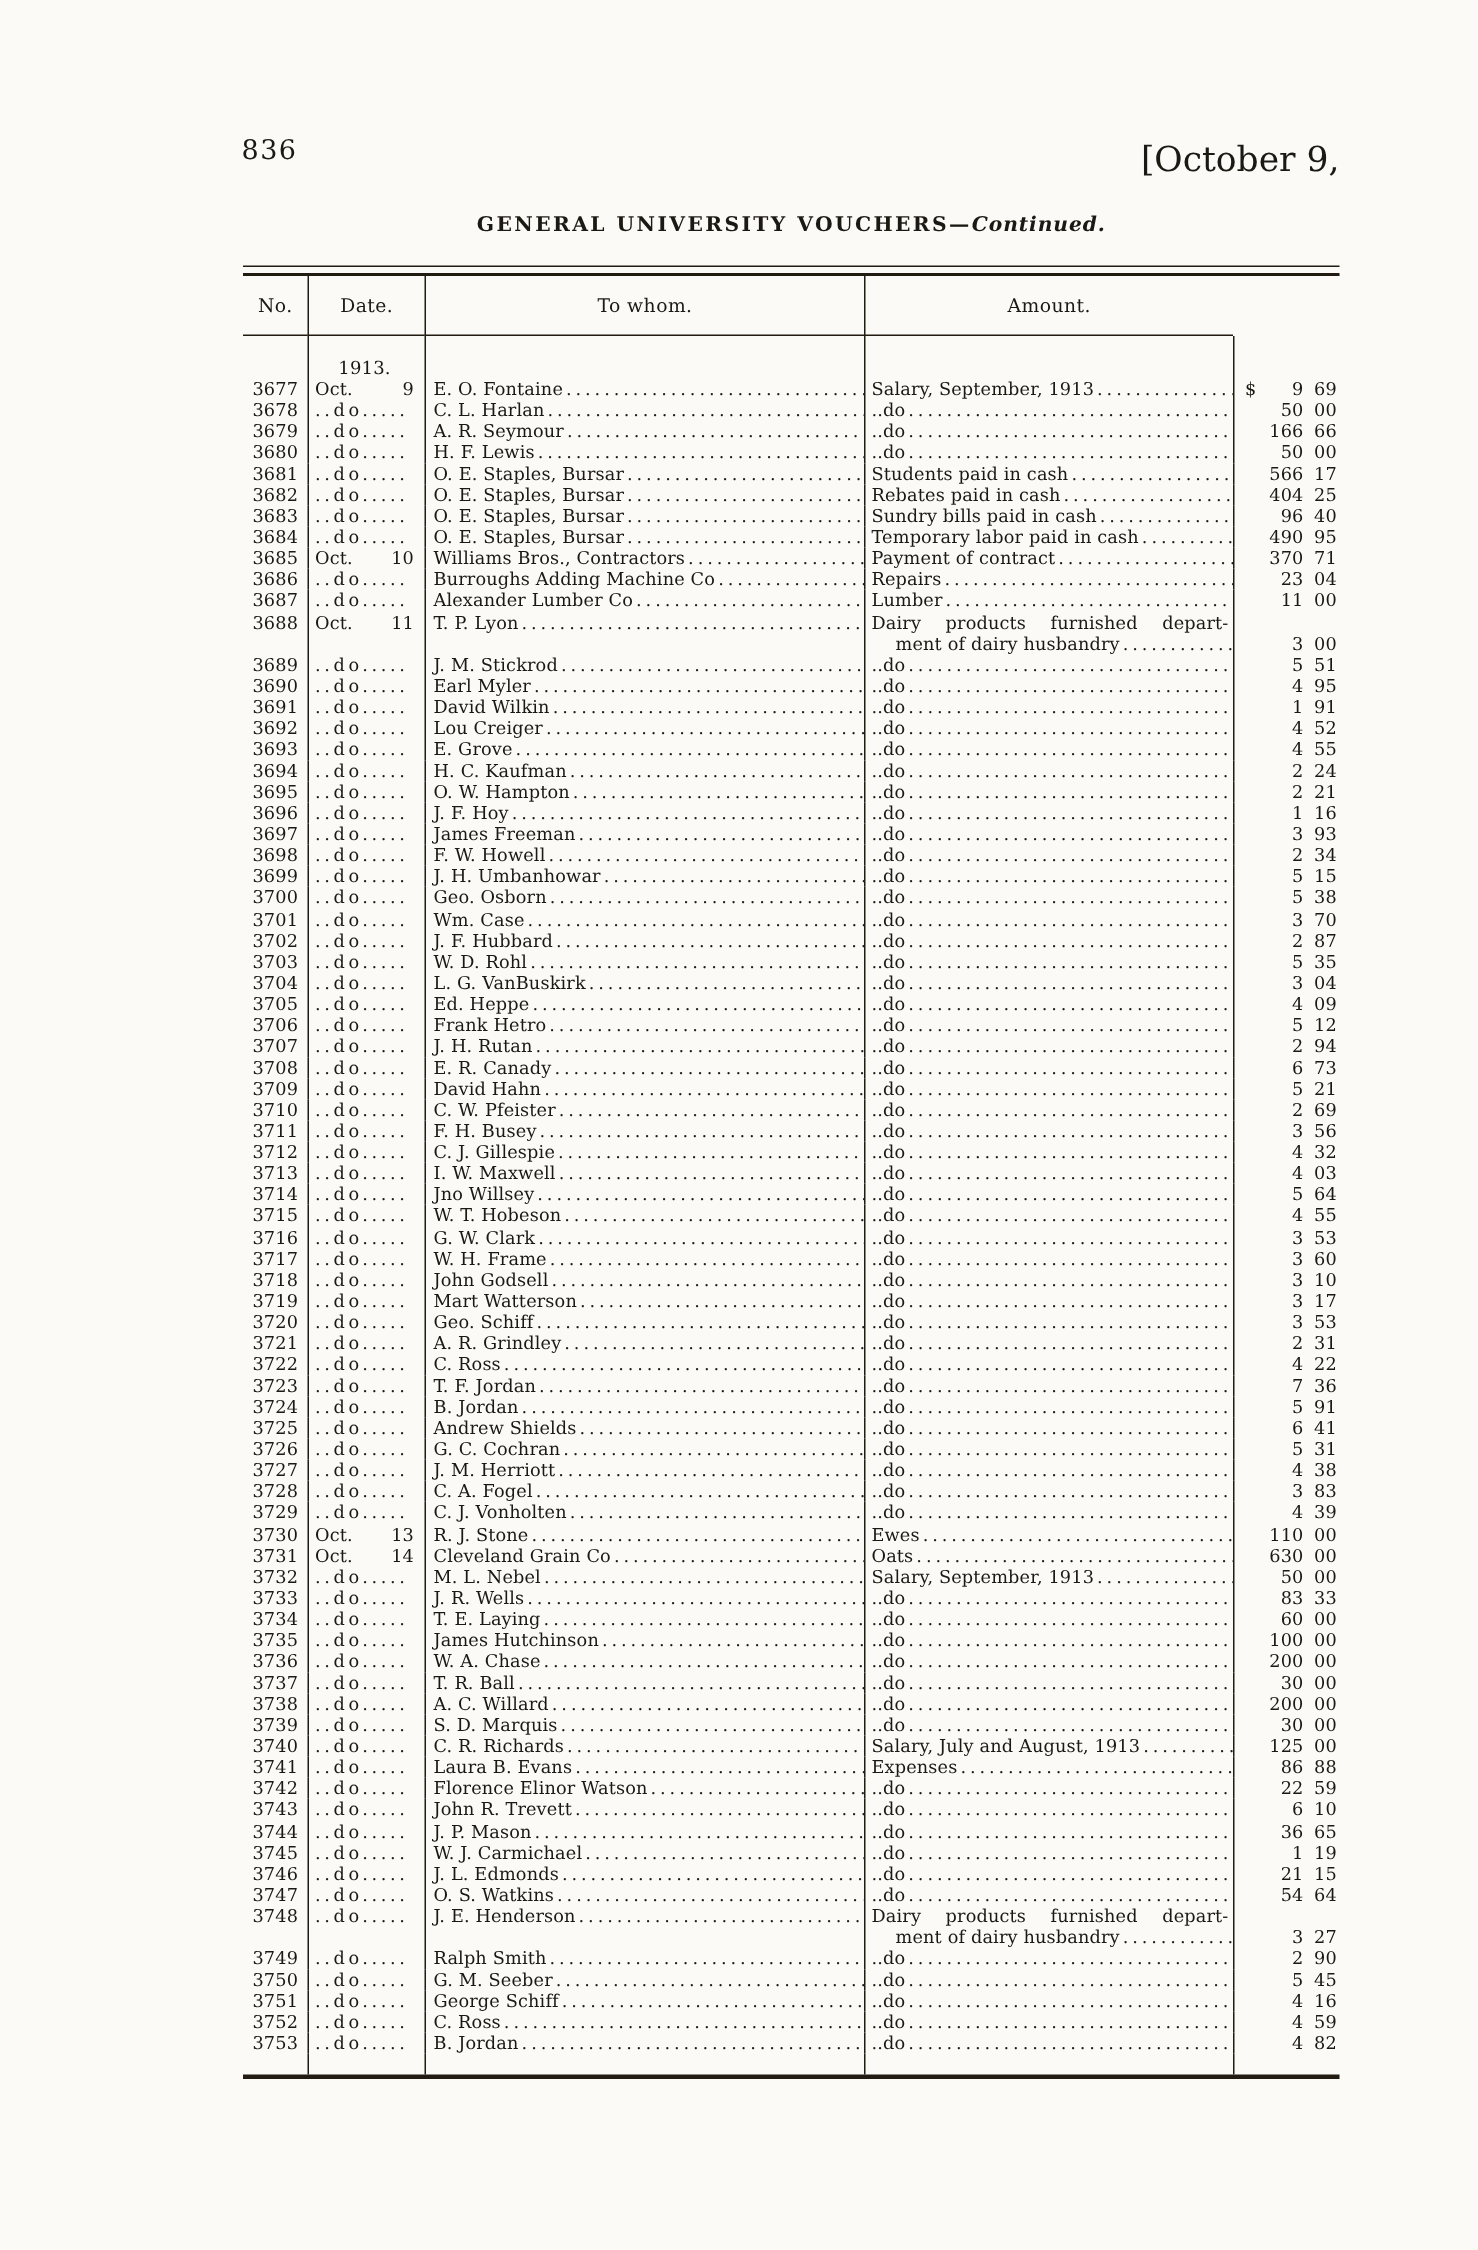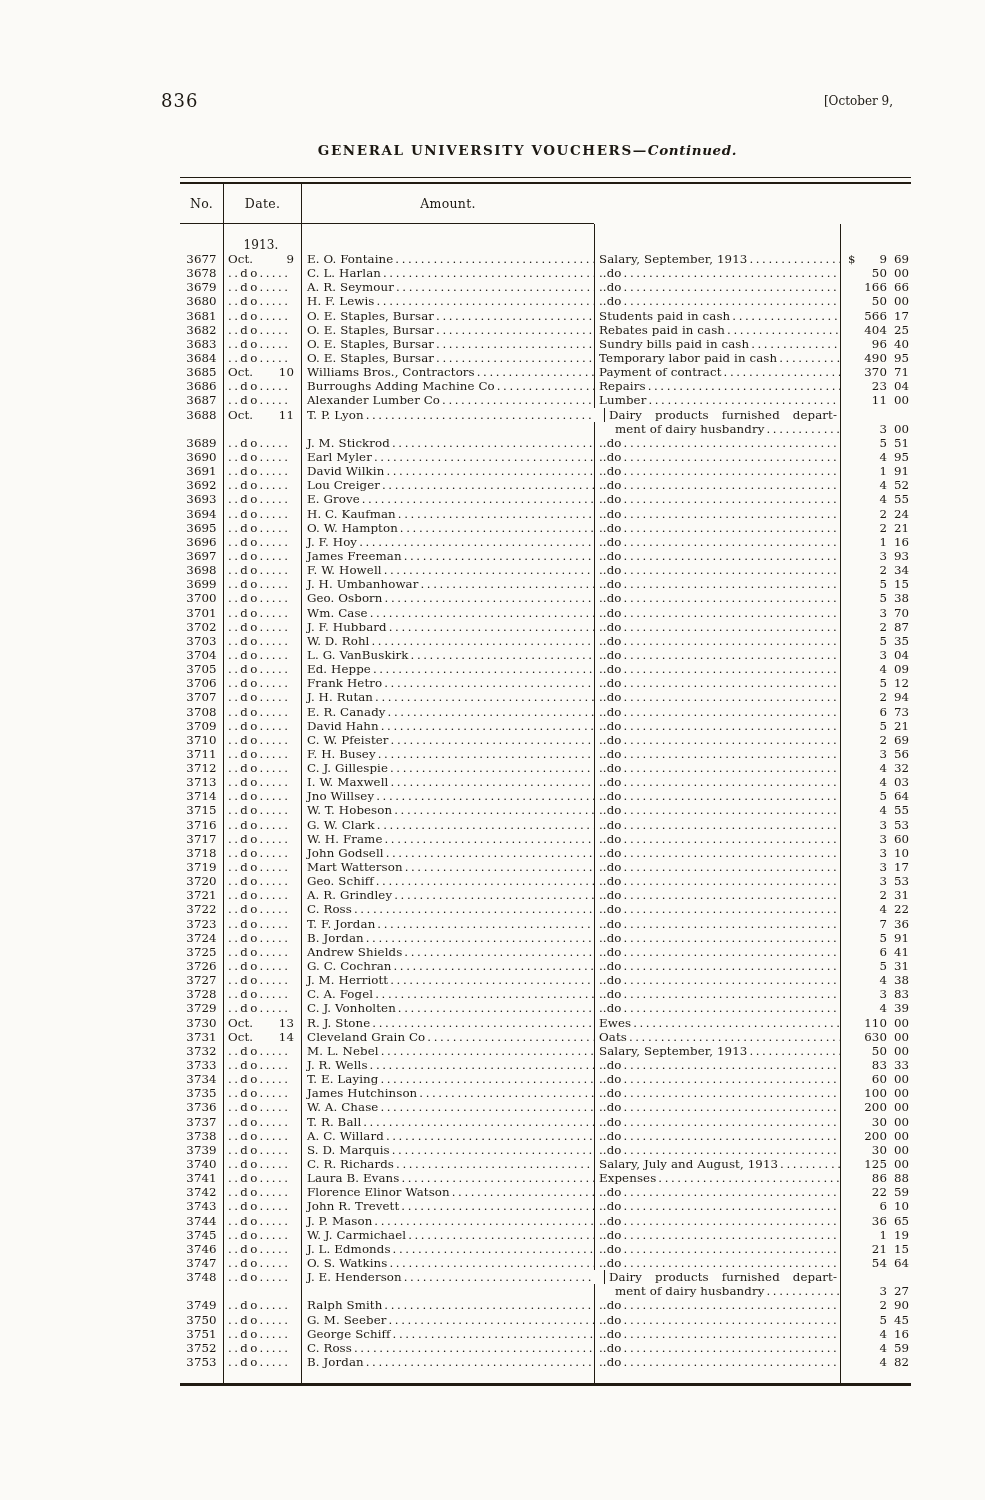--- a/index.html
+++ b/index.html
@@ -6,44 +6,44 @@
   body{
     width:985px;height:1500px;position:relative;
     background:#fbfaf7;color:#1c1812;
     font-family:"DejaVu Serif","Liberation Serif",serif;
     overflow:hidden;
   }
   .page{position:absolute;inset:0;}
   .hdr-left{position:absolute;left:161px;top:90px;font-size:18px;letter-spacing:1px;}
   .hdr-center{position:absolute;left:262px;width:531px;top:100px;text-align:center;
     font-size:15px;font-weight:bold;letter-spacing:2.6px;}
-  .hdr-right{position:absolute;left:600px;width:293px;top:94px;text-align:right;font-size:12px;}
+  .hdr-right{position:absolute;left:600px;width:293px;top:94px;text-align:right;font-size:23px;}
   .title{position:absolute;left:162px;width:731px;top:142px;text-align:center;
     font-size:13.5px;font-weight:bold;letter-spacing:1.6px;}
   .title .cont{font-style:italic;letter-spacing:0.6px;}
 
-  .table{position:absolute;left:180px;top:177px;width:731px;}
+  .table{position:absolute;left:162px;top:177px;width:731px;}
   .rule-top{height:4px;border-top:1.2px solid #211b12;border-bottom:2.5px solid #211b12;}
   .thead,.tbody{display:grid;grid-template-columns:43px 78px 293px 246px 71px;}
   .th{height:39px;display:flex;align-items:center;justify-content:center;
     font-size:12.5px;border-bottom:1px solid #211b12;letter-spacing:0.3px;}
   .bl{border-left:1px solid #26201640;border-left-color:#211b12;}
   .tbody{grid-template-rows:28px;grid-auto-rows:14.15px;
     font-size:11.8px;line-height:14.15px;letter-spacing:0.1px;}
   .tr{display:contents;}
   .td{overflow:hidden;}
   .c-no{text-align:center;}
   .c-date{display:flex;justify-content:space-between;padding:0 7px 0 4px;}
   .date-ditto{letter-spacing:2.4px;}
   .c-year{display:flex;align-items:flex-end;justify-content:center;
     font-size:12px;padding-bottom:0px;}
   .c-to{display:flex;padding-left:5px;}
   .c-for{display:flex;padding-left:4px;}
   .c-for.justify{display:block;text-align:justify;text-align-last:justify;
-    padding-right:3px;word-spacing:2px;margin-left:10px;}
+    padding-right:3px;word-spacing:2px;}
   .c-for.cont{padding-left:20px;}
   .c-amt{display:flex;justify-content:flex-end;padding-right:2px;position:relative;}
   .cur{position:absolute;left:7px;top:0;}
   .amt-d{text-align:right;}
   .amt-c{margin-left:7px;width:15px;flex:0 0 15px;}
   .txt{white-space:nowrap;flex:0 0 auto;}
   .dots{flex:1 1 auto;overflow:hidden;white-space:nowrap;letter-spacing:2.6px;margin-left:2px;}
   .dots::after{content:"..........................................................................................................................";}
   .rule-bottom{border-top:3px solid #211b12;height:0;}
 </style>
@@ -54,20 +54,21 @@
   <div class="hdr-left">836</div>
   <div class="hdr-right">[October 9,</div>
 
   <div class="title"><span>GENERAL UNIVERSITY VOUCHERS—</span><span class="cont">Continued.</span></div>
 
   <div class="table">
     <div class="rule-top"></div>
     <div class="thead">
       <div class="th">No.</div>
       <div class="th bl">Date.</div>
+      <div class="th bl">To whom.</div>
       <div class="th bl">Amount.</div>
     </div>
     <div class="tbody">
         <div class="tr"><div class="td c-no"></div><div class="td c-date bl c-year">1913.</div><div class="td c-to bl"></div><div class="td c-for bl"></div><div class="td c-amt bl"></div></div>
         <div class="tr"><div class="td c-no">3677</div><div class="td c-date bl">
             <span>Oct.</span>
             <span>9</span>
           </div><div class="td c-to bl">
             <span class="txt">E. O. Fontaine</span>
             <span class="dots"></span>

